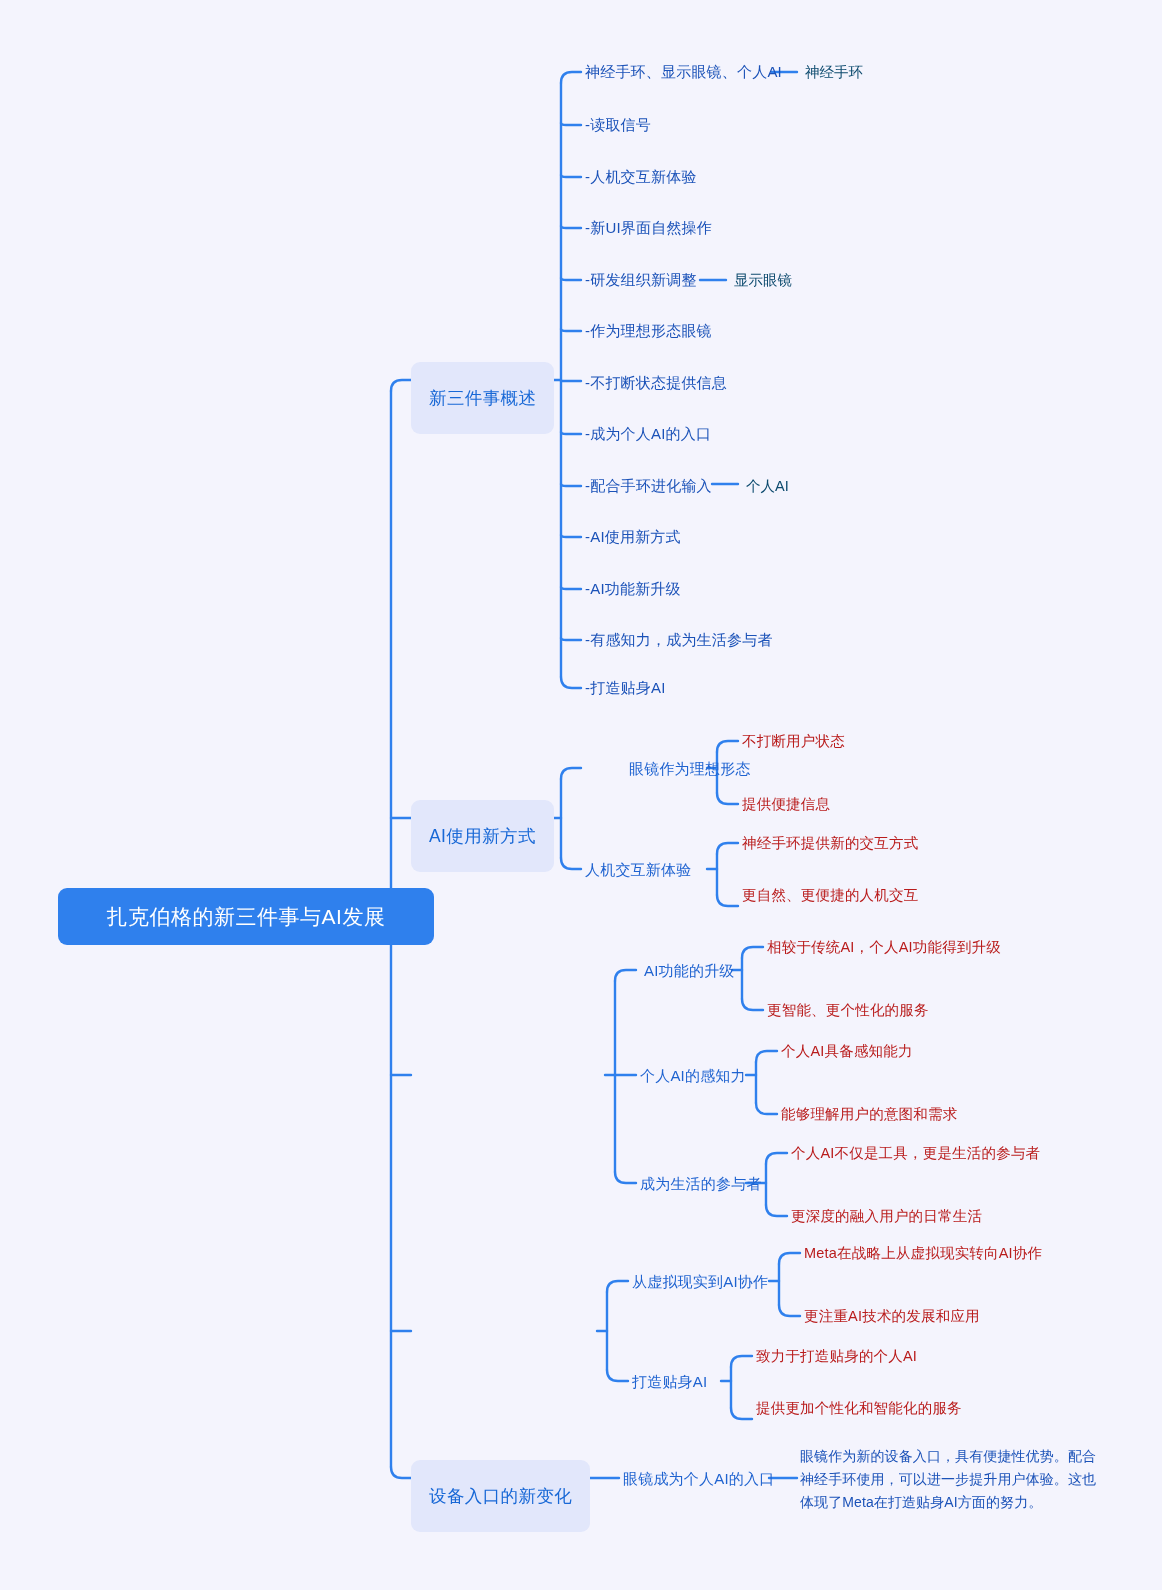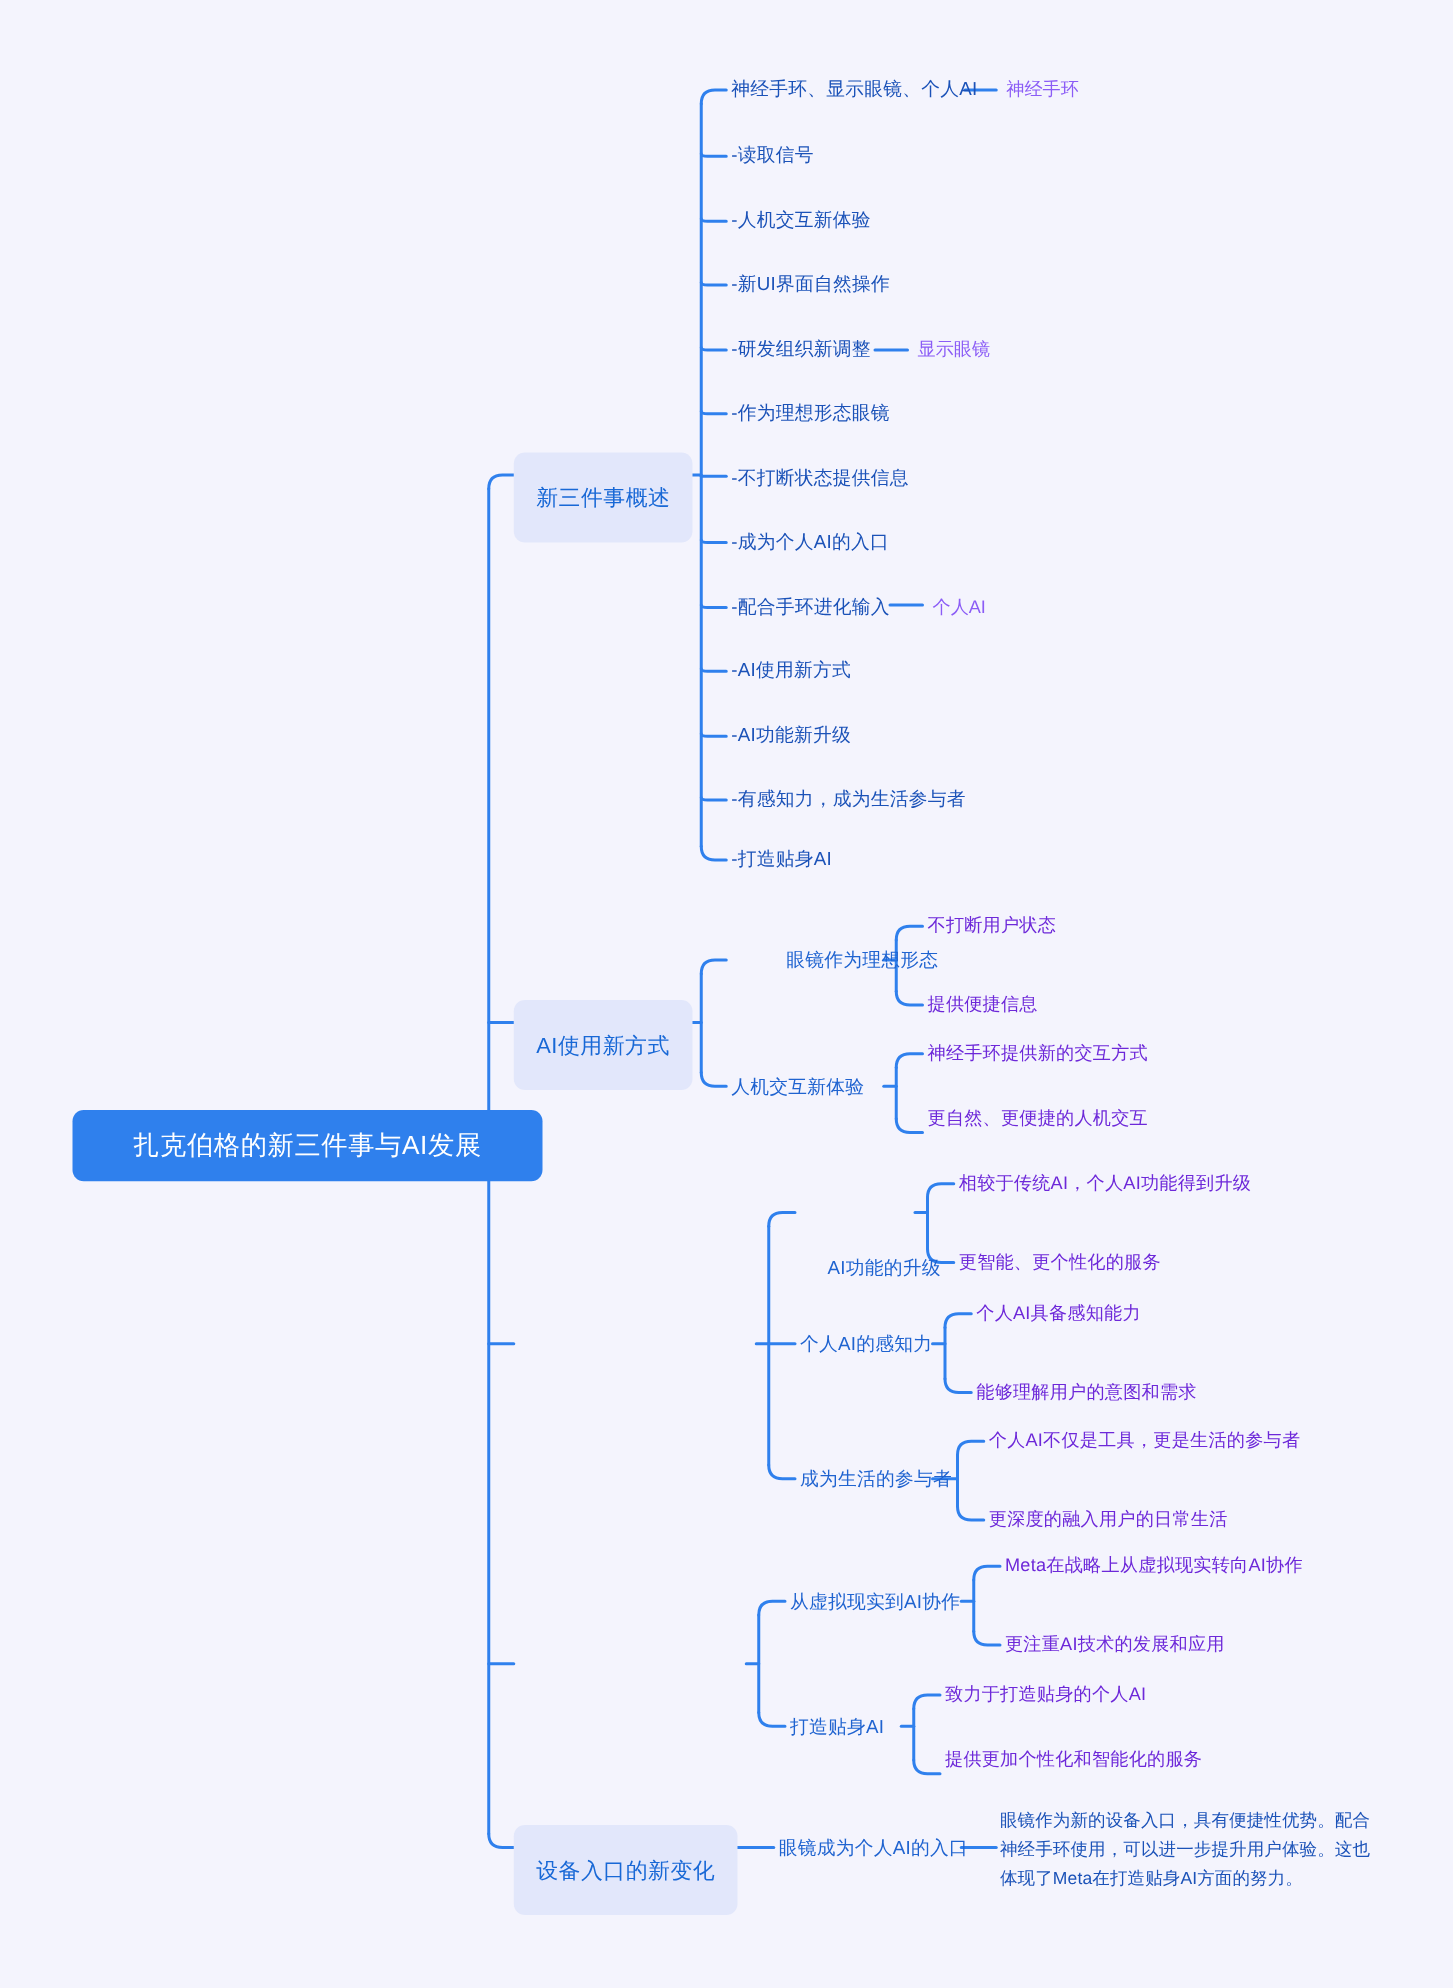--- a/index.html
+++ b/index.html
@@ -60,37 +60,37 @@
   
   .l2 {
     color: #1f63d0;
     font-size: 15px;
     line-height: 21px;
     letter-spacing: .2px;
     white-space: nowrap;
   }
   
   .l3 {
-    color: #6d28d9;
+    color: #b91c1c;
     font-size: 14.5px;
     line-height: 20px;
     letter-spacing: .2px;
     white-space: nowrap;
   }
   
   .leaf1 {
     color: #1b52b8;
     font-size: 15px;
     line-height: 20px;
     letter-spacing: .2px;
     white-space: nowrap;
   }
   
   .tag {
-    color: #8b5cf6;
+    color: #0c4a6e;
     font-size: 14.5px;
     line-height: 20px;
     white-space: nowrap;
   }
   
   .note {
     color: #1b52b8;
     font-size: 14px;
     line-height: 23px;
     letter-spacing: .1px;
@@ -225,21 +225,21 @@
 
   <div class="node l2" style="left:585px; top:758px;padding-left:44px;">眼镜作为理想形态</div>
   <div class="node l3" style="left:742px; top:731px;">不打断用户状态</div>
   <div class="node l3" style="left:742px; top:794px;">提供便捷信息</div>
 
   <div class="node l2" style="left:585px; top:859px;">人机交互新体验</div>
   <div class="node l3" style="left:742px; top:833px;">神经手环提供新的交互方式</div>
   <div class="node l3" style="left:742px; top:885px;">更自然、更便捷的人机交互</div>
 
 
-  <div class="node l2" style="left:662px; top:960px;margin-top:44px;">AI功能的升级</div>
+  <div class="node l2" style="left:644px; top:960px;">AI功能的升级</div>
   <div class="node l3" style="left:767px; top:937px;">相较于传统AI，个人AI功能得到升级</div>
   <div class="node l3" style="left:767px; top:1000px;">更智能、更个性化的服务</div>
 
   <div class="node l2" style="left:640px; top:1065px;">个人AI的感知力</div>
   <div class="node l3" style="left:781px; top:1041px;">个人AI具备感知能力</div>
   <div class="node l3" style="left:781px; top:1104px;">能够理解用户的意图和需求</div>
 
   <div class="node l2" style="left:640px; top:1173px;">成为生活的参与者</div>
   <div class="node l3" style="left:791px; top:1143px;">个人AI不仅是工具，更是生活的参与者</div>
   <div class="node l3" style="left:791px; top:1206px;">更深度的融入用户的日常生活</div>

